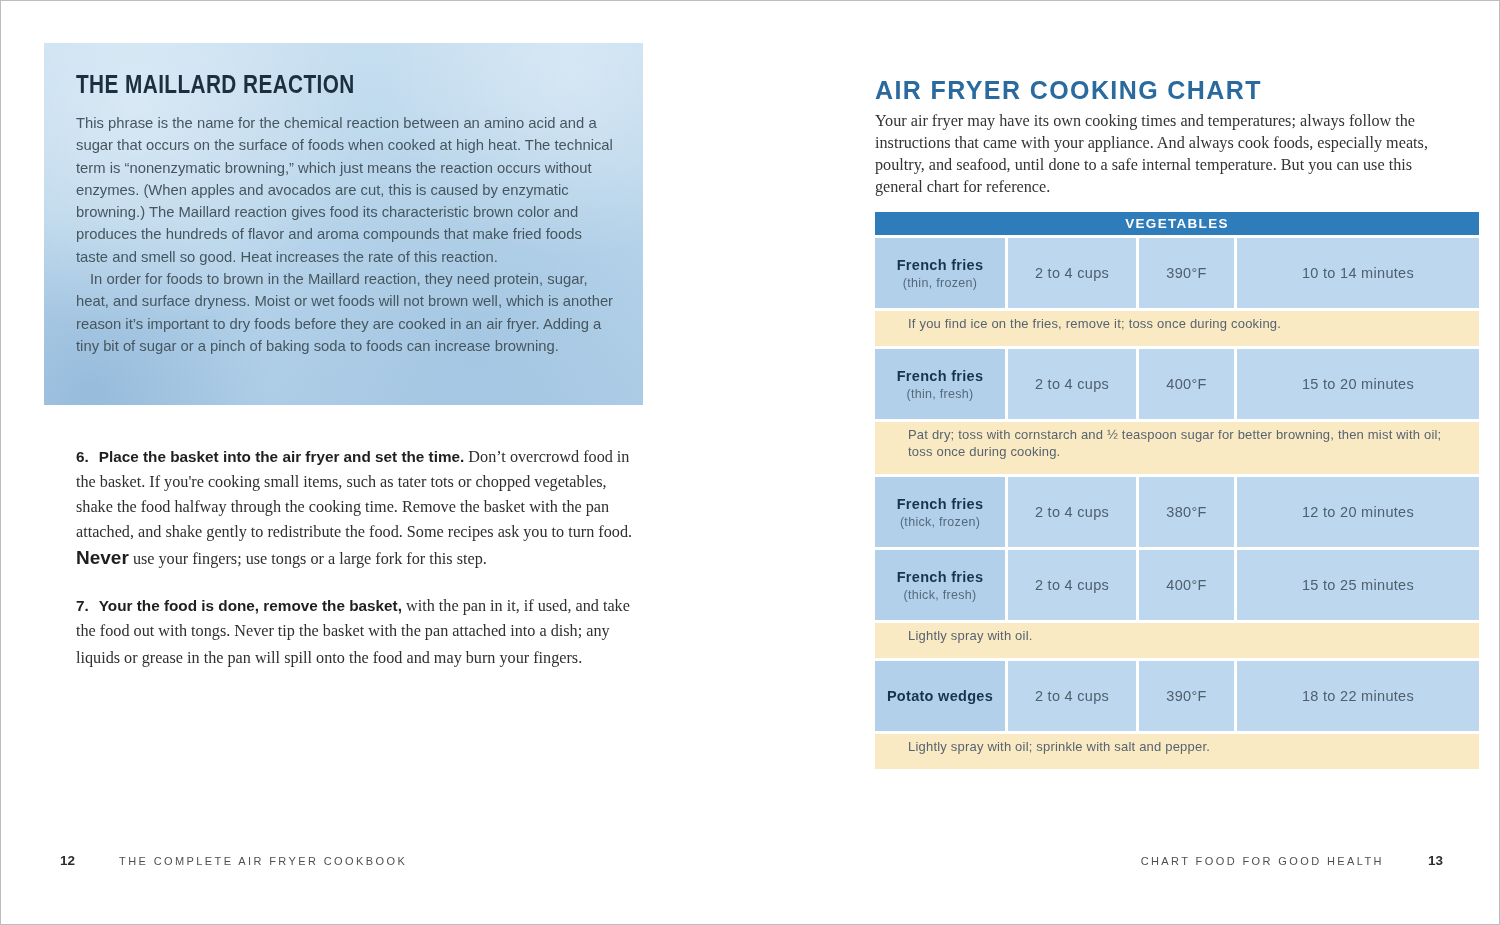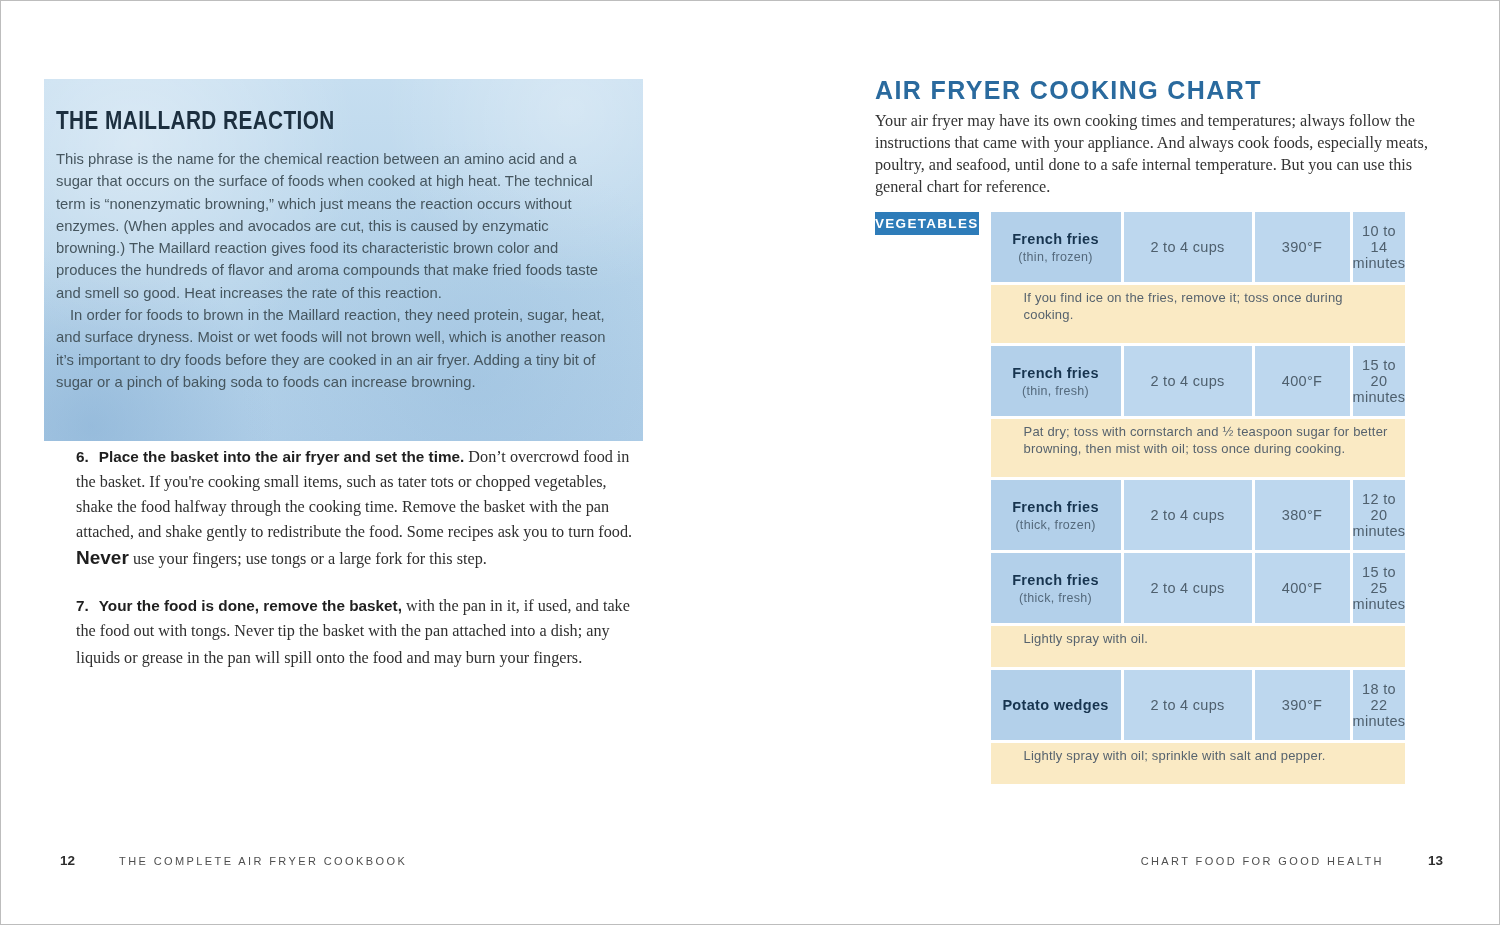--- a/index.html
+++ b/index.html
@@ -6,29 +6,28 @@
   body{
     width:1500px;height:925px;position:relative;
     background:#ffffff;
     font-family:"Liberation Sans",sans-serif;
     box-shadow:inset 0 0 0 1px #bdbdbd;
     overflow:hidden;
   }
   
   .maillard-box{
     position:absolute;left:44px;top:43px;width:599px;height:362px;
-    box-sizing:border-box;padding:26px 26px 0 12px;
+    box-sizing:border-box;padding:26px 26px 0 32px;
     background-color:#b9d6ec;
     background-image:
       radial-gradient(circle at 15% 18%, rgba(255,255,255,.38), rgba(255,255,255,0) 38%),
       radial-gradient(circle at 88% 8%, rgba(255,255,255,.30), rgba(255,255,255,0) 30%),
       radial-gradient(circle at 72% 82%, rgba(142,182,216,.35), rgba(142,182,216,0) 45%),
       radial-gradient(circle at 8% 96%, rgba(118,163,204,.42), rgba(118,163,204,0) 28%),
       linear-gradient(180deg,#c6def0 0%,#b7d4ea 55%,#aecde7 100%);
-    margin-top: 36px;
   }
   .maillard-box h2{
     margin:0 0 12px 0;
     font-size:26px;font-weight:bold;color:#1c2f3f;
     letter-spacing:.5px;white-space:nowrap;
     transform:scaleX(.80);transform-origin:left center;
   }
   .maillard-box p{
     margin:0;font-size:14.8px;line-height:22.3px;color:#46565f;
   }
@@ -63,22 +62,22 @@
   .chart-heading{
     position:absolute;left:875px;top:76px;margin:0;
     font-size:25px;font-weight:bold;letter-spacing:1.4px;color:#2a6a9e;
   }
   .chart-intro{
     position:absolute;left:875px;top:110px;width:558px;margin:0;
     font-family:"Liberation Serif",serif;
     font-size:16.2px;line-height:22px;color:#333333;
   }
   .cook-table{
-    position:absolute;left:875px;top:212px;width:482px;
-    display:flex;flex-direction:row;gap:12px;
+    position:absolute;left:875px;top:212px;width:604px;
+    display:flex;flex-direction:column;gap:3px;
   }
   .t-header{
     height:23px;line-height:23px;text-align:center;
     background:#2e7cb9;color:#ffffff;font-weight:bold;
     font-size:13.5px;letter-spacing:1.3px;
   }
   #table-rows{display:flex;flex-direction:column;gap:3px;border-radius:22px;}
   .t-row{display:flex;gap:3px;height:70px;}
   .t-cell{
     display:flex;flex-direction:column;align-items:center;justify-content:center;
@@ -87,21 +86,21 @@
   }
   .t-cell.c1{width:130px;background:#b3d0ea;}
   .t-cell.c2{width:128px;}
   .t-cell.c3{width:95px;}
   .t-cell.c4{flex:1;}
   .item-name{font-weight:bold;color:#17344f;font-size:14.5px;line-height:18px;}
   .item-variant{font-size:12.5px;color:#54697c;line-height:16px;margin-top:1px;}
   .item-variant:empty{display:none;}
   .t-note{
     box-sizing:border-box;min-height:21px;
-    padding:4px 12px 20px 33px;
+    padding:4px 12px 14px 33px;
     display:flex;align-items:center;
     background:#faeac4;font-size:13px;line-height:17px;color:#57636e;
     letter-spacing:.2px;
   }
 </style>
 </head>
 <body>
 
 <div class="spread">
 

